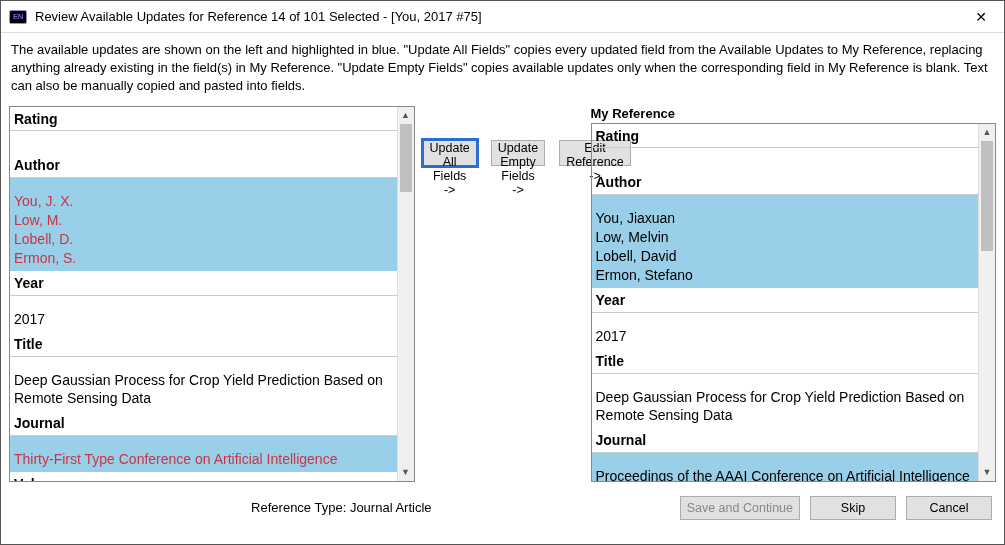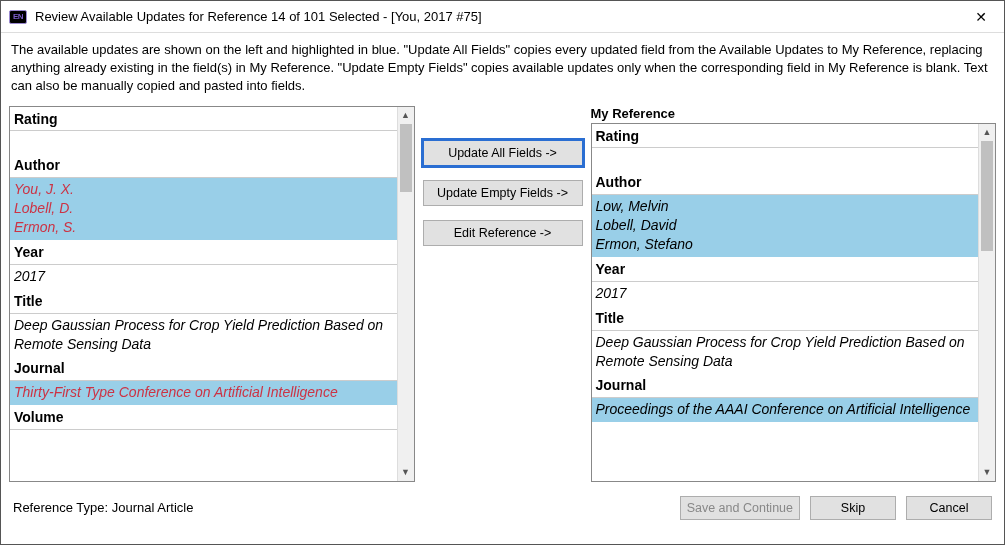--- a/index.html
+++ b/index.html
@@ -104,35 +104,33 @@
     left: 2px; right: 2px;
     background: #c0c0c0;
   }
 
   .field-label {
     font-weight: bold;
     padding: 3px 4px 2px 4px;
     border-bottom: 1px solid #ccc;
   }
   .field-value {
-    padding: 2px 4px 3px 4px;
-    font-style: italic;
+    padding: 14px 4px 3px 4px;
   }
   .field-value.highlight {
     background: #99cfe8;
   }
   .field-value .line { display: block; }
   .field-value.changed .line { color: #cc3344; }
   .field-value.changed.highlight .line { color: #cc3344; }
   .field-value:not(.changed) .line { color: #000; }
 
   .center-col {
     width: 160px;
     display: flex;
-    flex-direction: column;
     align-items: stretch;
     padding-top: 34px;
     gap: 14px;
   }
   .center-col button {
     height: 26px;
     background: #e1e1e1;
     border: 1px solid #adadad;
     font-family: inherit;
     font-size: 12.5px;
@@ -147,20 +145,21 @@
 
   .footer {
     display: flex;
     align-items: center;
     padding: 14px 12px 0 12px;
     gap: 10px;
   }
   .ref-type {
     flex: 1;
     font-size: 13px;
+    text-align: center;
   }
   .footer button {
     min-width: 120px;
     height: 24px;
     background: #e1e1e1;
     border: 1px solid #adadad;
     font-family: inherit;
     font-size: 12.5px;
     cursor: pointer;
   }
@@ -186,20 +185,21 @@
 <div class="main">
 
   <div class="panel">
     <div class="list-container">
       <div class="list-body">
           <div class="field-label">Rating</div>
           <div class="field-value" style="min-height: 22px;"></div>
           <div class="field-label">Author</div>
           <div class="field-value highlight changed">
             <span class="line">You, J. X.</span>
+            <span class="line">Low, M.</span>
             <span class="line">Lobell, D.</span>
             <span class="line">Ermon, S.</span>
           </div>
           <div class="field-label">Year</div>
           <div class="field-value">
             <span class="line">2017</span>
           </div>
           <div class="field-label">Title</div>
           <div class="field-value">
             <span class="line">Deep Gaussian Process for Crop Yield Prediction Based on Remote Sensing Data</span>
@@ -225,20 +225,21 @@
   </div>
 
   <div class="panel">
     <div class="panel-heading">My Reference</div>
     <div class="list-container">
       <div class="list-body">
           <div class="field-label">Rating</div>
           <div class="field-value" style="min-height: 22px;"></div>
           <div class="field-label">Author</div>
           <div class="field-value highlight">
+            <span class="line">You, Jiaxuan</span>
             <span class="line">Low, Melvin</span>
             <span class="line">Lobell, David</span>
             <span class="line">Ermon, Stefano</span>
           </div>
           <div class="field-label">Year</div>
           <div class="field-value">
             <span class="line">2017</span>
           </div>
           <div class="field-label">Title</div>
           <div class="field-value">

